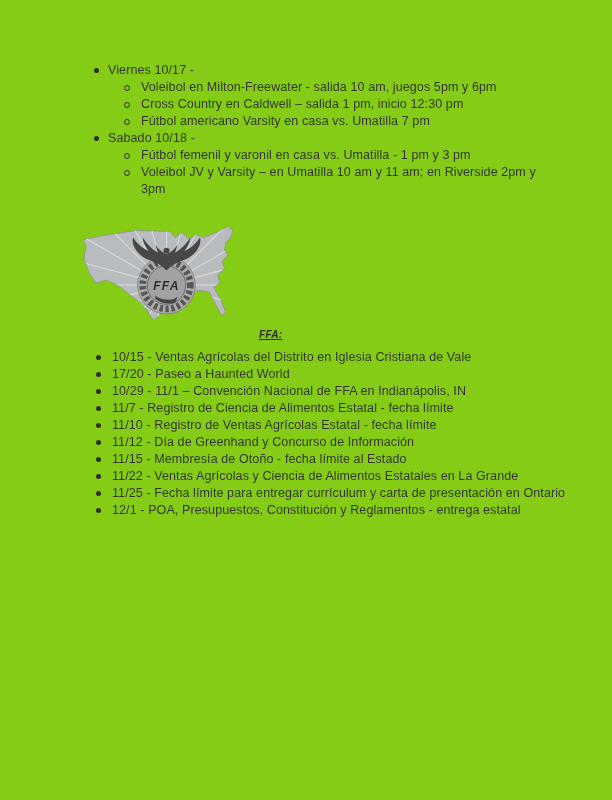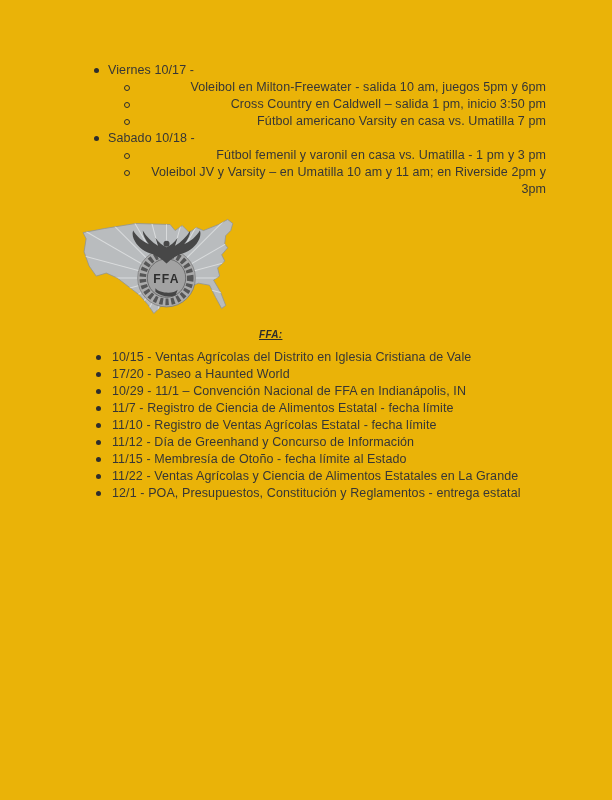--- a/index.html
+++ b/index.html
@@ -1,43 +1,43 @@
 <!DOCTYPE html>
 <html><head>
 <meta charset="utf-8">
 <title>Document</title>
 <style>
   html,body { margin:0; padding:0; background:#e9e9e9; }
   .page {
     position:relative;
     width:612px; height:800px;
     margin:0 auto;
-    background:#eab308;
+    background:#84cc16;
     font-family:"Liberation Sans", sans-serif;
     color:#363636;
     overflow:hidden;
   }
   .row { position:relative; font-size:12.5px; line-height:17px; letter-spacing:0.1px; }
   .row .dot {
     position:absolute; width:5px; height:5px; border-radius:50%;
     background:#2e2e2e; top:6px;
   }
   .row .ring {
     position:absolute; width:4px; height:4px; border-radius:50%;
     border:1.2px solid #2e2e2e; background:transparent; top:5.5px;
   }
   .l1 { padding-left:108px; }
   .l1 .dot { left:94px; }
-  .l2 { padding-left:141px; width:405px;text-align:right; }
+  .l2 { padding-left:141px; width:405px; }
   .l2 .ring { left:124px; }
   .f { padding-left:112px; }
   .f .dot { left:96px; }
   #schedule { position:absolute; top:62px; left:0; width:612px; }
   #ffa-list  { position:absolute; top:349px; left:0; width:612px; }
-  #map-wrap  { position:absolute; left:76px; top:215px; width:177px; height:107px; }
+  #map-wrap  { position:absolute; left:76px; top:222px; width:177px; height:107px;font-style:italic; }
   #map-wrap svg { width:100%; height:100%; display:block; }
   #ffa-heading {
     position:absolute; left:259px; top:329px;
     font-size:10px; font-weight:bold; font-style:italic;
     text-decoration:underline; color:#2c2c2c; letter-spacing:0.3px;
   }
   .emblem-text {
     font-family:"Liberation Sans", sans-serif;
     font-weight:bold;
   }
@@ -51,21 +51,21 @@
     <div class="row l1">
       <span class="dot"></span>
       <span>Viernes 10/17 -</span>
     </div>
     <div class="row l2">
       <span class="ring"></span>
       <span>Voleibol en Milton-Freewater - salida 10 am, juegos 5pm y 6pm</span>
     </div>
     <div class="row l2">
       <span class="ring"></span>
-      <span>Cross Country en Caldwell – salida 1 pm, inicio 3:50 pm</span>
+      <span>Cross Country en Caldwell – salida 1 pm, inicio 12:30 pm</span>
     </div>
     <div class="row l2">
       <span class="ring"></span>
       <span>Fútbol americano Varsity en casa vs. Umatilla 7 pm</span>
     </div>
     <div class="row l1">
       <span class="dot"></span>
       <span>Sabado 10/18 -</span>
     </div>
     <div class="row l2">
@@ -146,17 +146,21 @@
     <div class="row f">
       <span class="dot"></span>
       <span>11/15 - Membresía de Otoño - fecha límite al Estado</span>
     </div>
     <div class="row f">
       <span class="dot"></span>
       <span>11/22 - Ventas Agrícolas y Ciencia de Alimentos Estatales en La Grande</span>
     </div>
     <div class="row f">
       <span class="dot"></span>
+      <span>11/25 - Fecha límite para entregar currículum y carta de presentación en Ontario</span>
+    </div>
+    <div class="row f">
+      <span class="dot"></span>
       <span>12/1 - POA, Presupuestos, Constitución y Reglamentos - entrega estatal</span>
     </div>
   </div>
 
 </div>
 
 </body></html>

